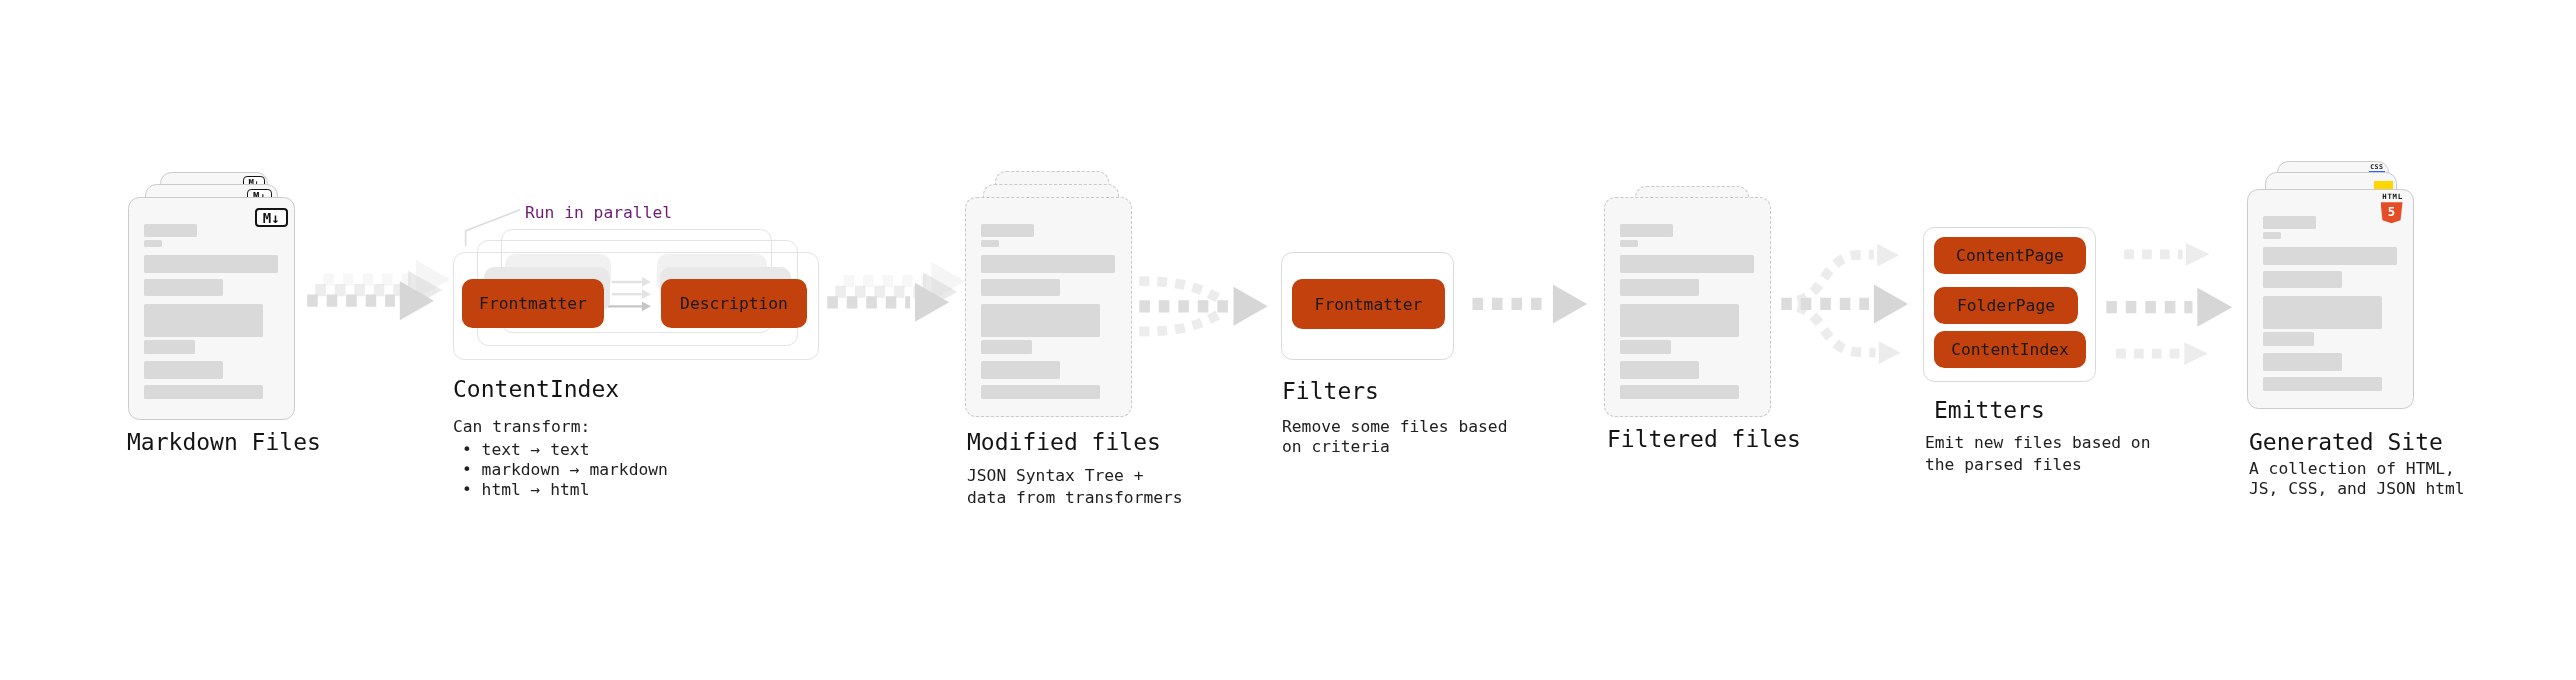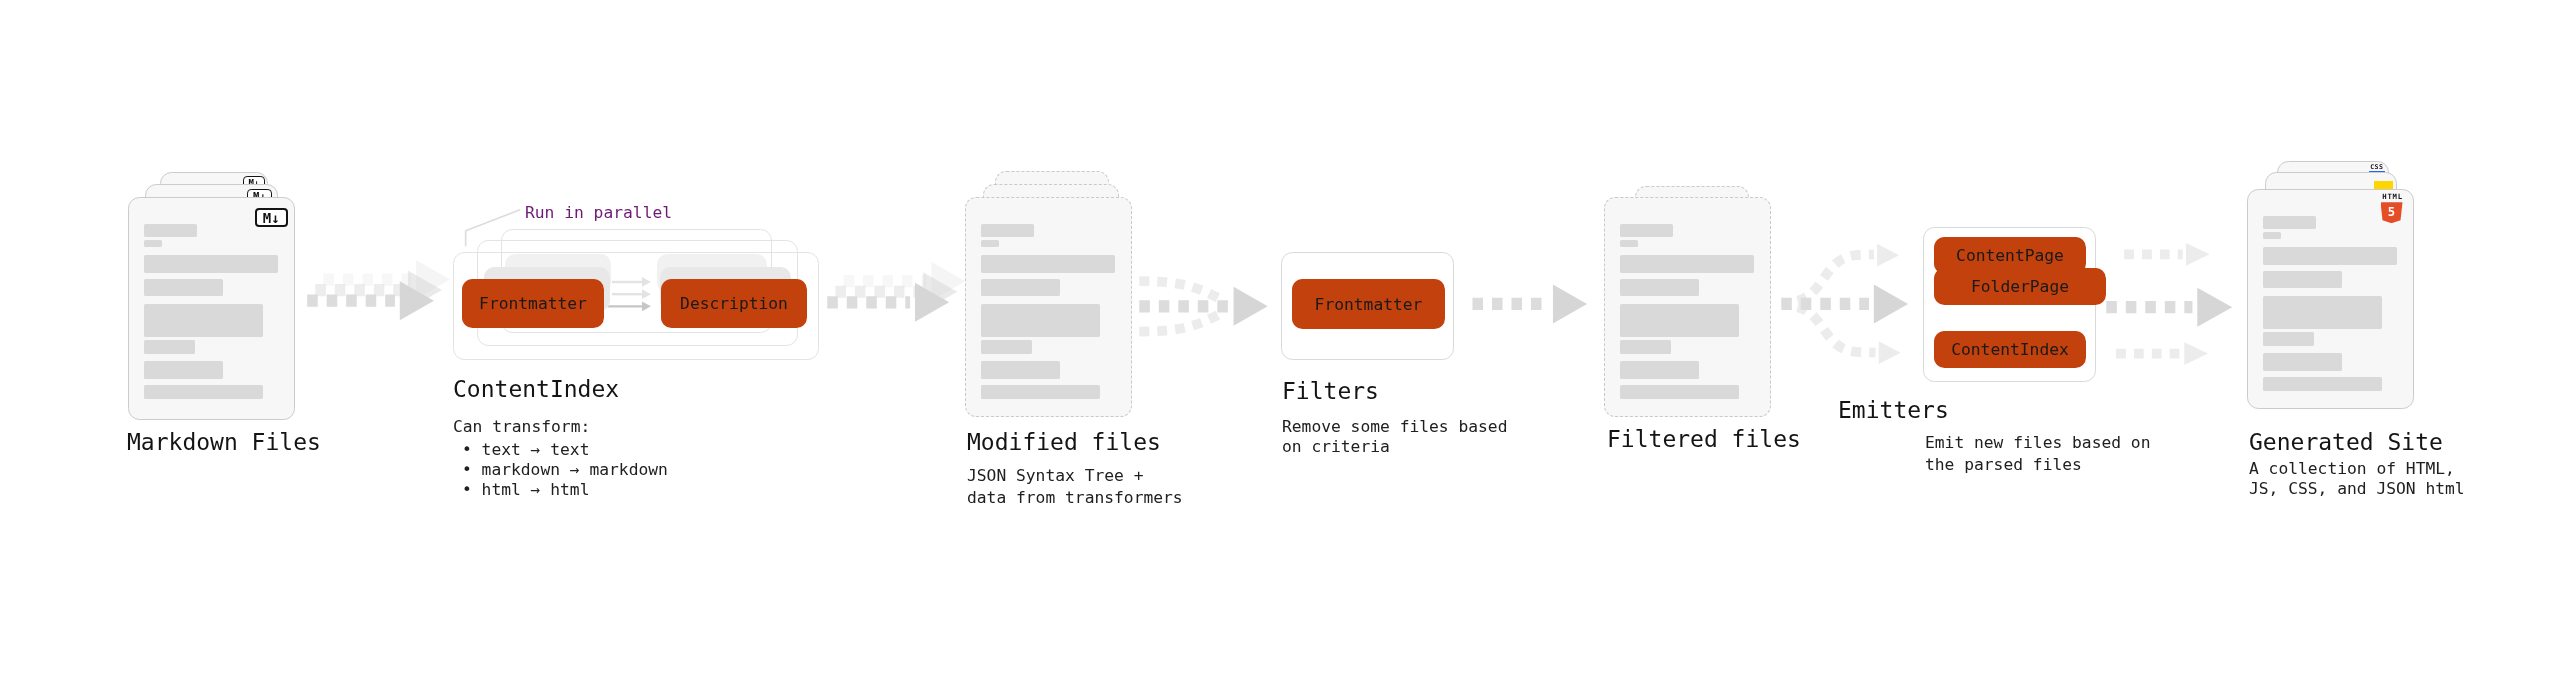--- a/index.html
+++ b/index.html
@@ -215,23 +215,23 @@
         <div class="bar" style="top: 142px; width: 51px; height: 14px;"></div>
         <div class="bar" style="top: 163px; width: 79px; height: 18px;"></div>
         <div class="bar" style="top: 187px; width: 119px; height: 14px;"></div>
       </div>
     <div class="title" style="left:1607px;top:426px">Filtered files</div>
   </div>
 
   <div>
     <div class="outline-box solid" style="left:1923px;top:227px;width:173px;height:155px"></div>
     <div class="pill" style="left:1934px;top:237px;width:152px;height:37px">ContentPage</div>
-    <div class="pill" style="left:1934px;top:268px;width:172px;height:37px">FolderPage</div>
+    <div class="pill" style="left:1934px;top:287px;width:144px;height:37px">FolderPage</div>
     <div class="pill" style="left:1934px;top:331px;width:152px;height:37px">ContentIndex</div>
-    <div class="title" style="left:1838px;top:397px">Emitters</div>
+    <div class="title" style="left:1934px;top:397px">Emitters</div>
     <div class="subtext" style="left:1925px;top:433px">Emit new files based on</div>
     <div class="subtext" style="left:1925px;top:455px">the parsed files</div>
   </div>
 
   <div>
     <div class="doc" style="left:2277px;top:161px;width:112px;height:37px">
       <div class="logo-css" style="left:89px;top:1.6px">
         <div class="word">CSS</div>
         <div class="ubar" style="background-color: rgb(41, 98, 255);"></div>
       </div>

